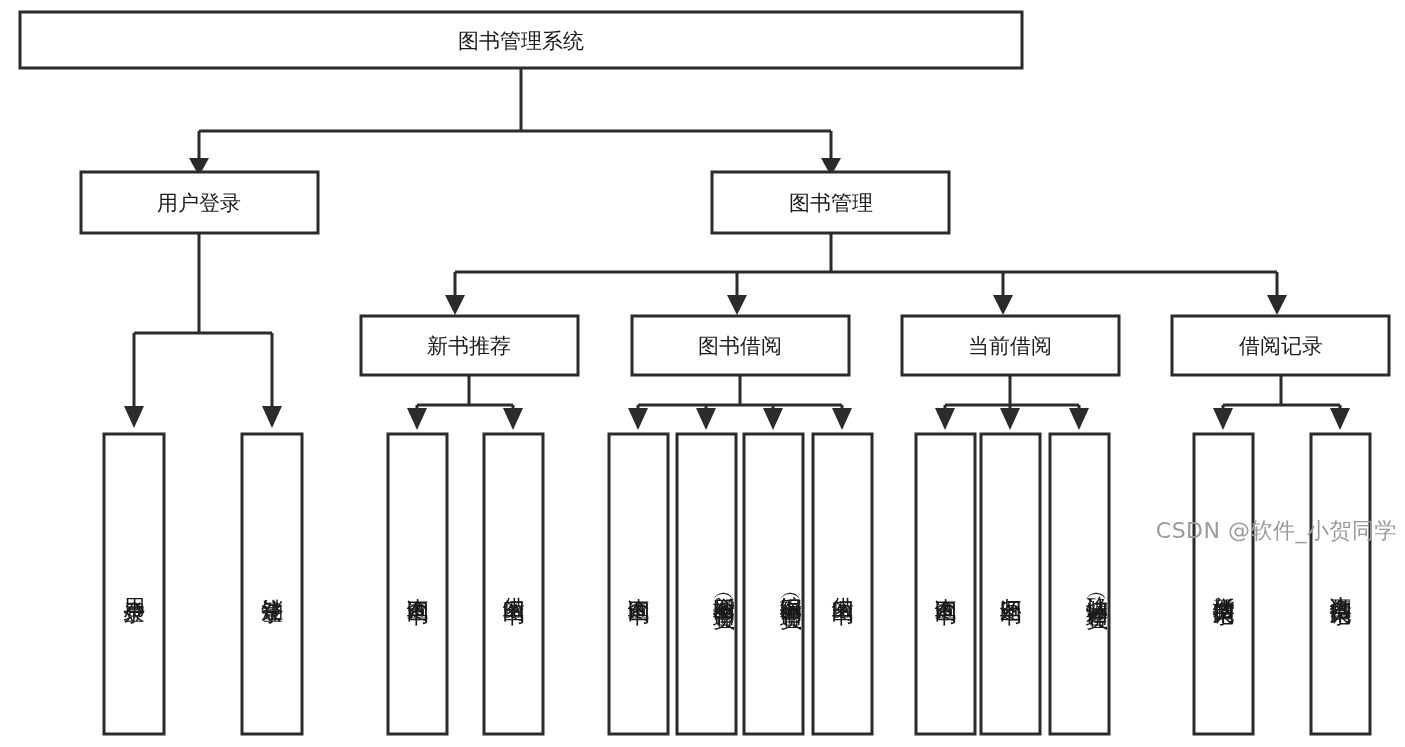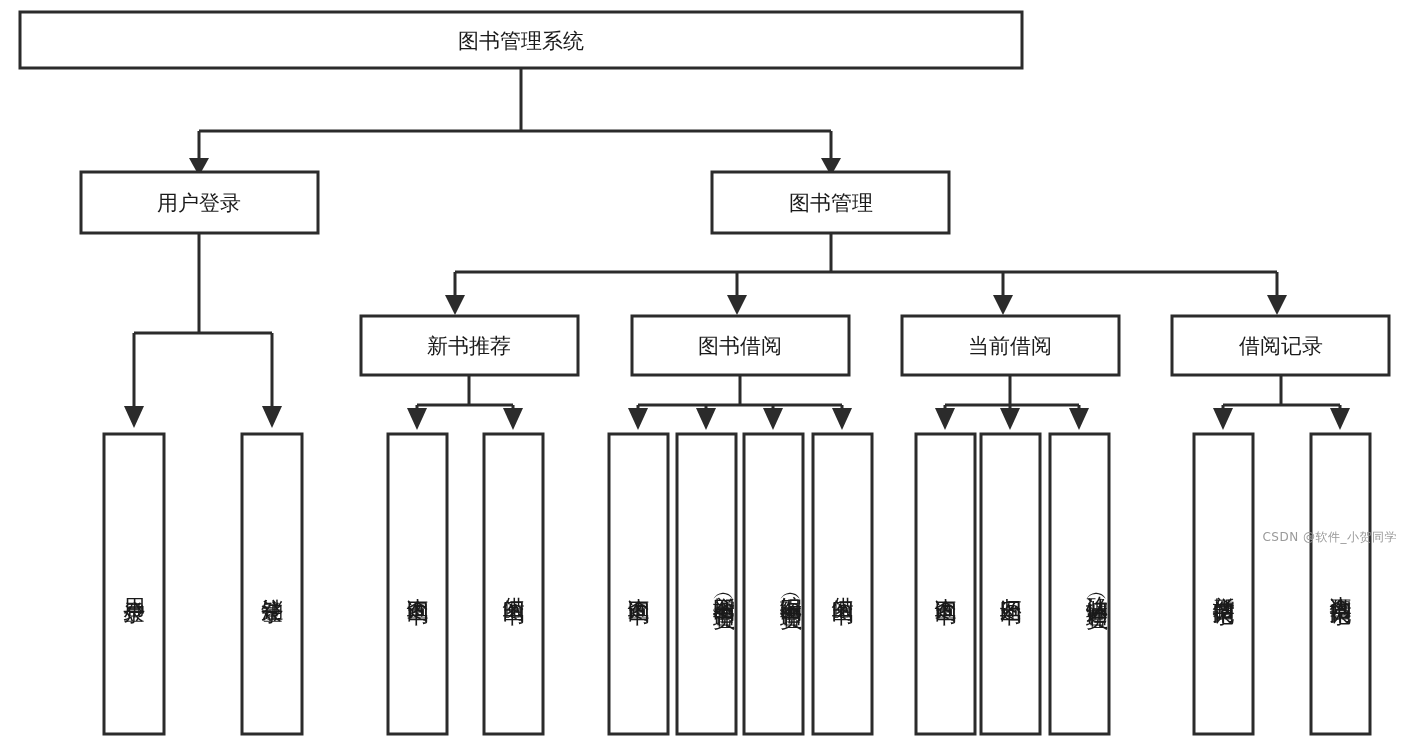--- a/index.html
+++ b/index.html
@@ -64,21 +64,21 @@
     justify-content: center;
     pointer-events: none;
   }
   .vlabel.center { align-items: center; }
   .vlabel.top { align-items: flex-start; }
   #watermark {
     position: absolute;
     right: 8px;
     bottom: 3px;
     font-family: "DejaVu Sans", "Liberation Sans", sans-serif;
-    font-size: 12px;
+    font-size: 22px;
     color: #9a9a9a;
     letter-spacing: 0.5px;
     white-space: nowrap;
   }
 </style>
 </head>
 <body>
 
 <div id="diagram-root">
 

